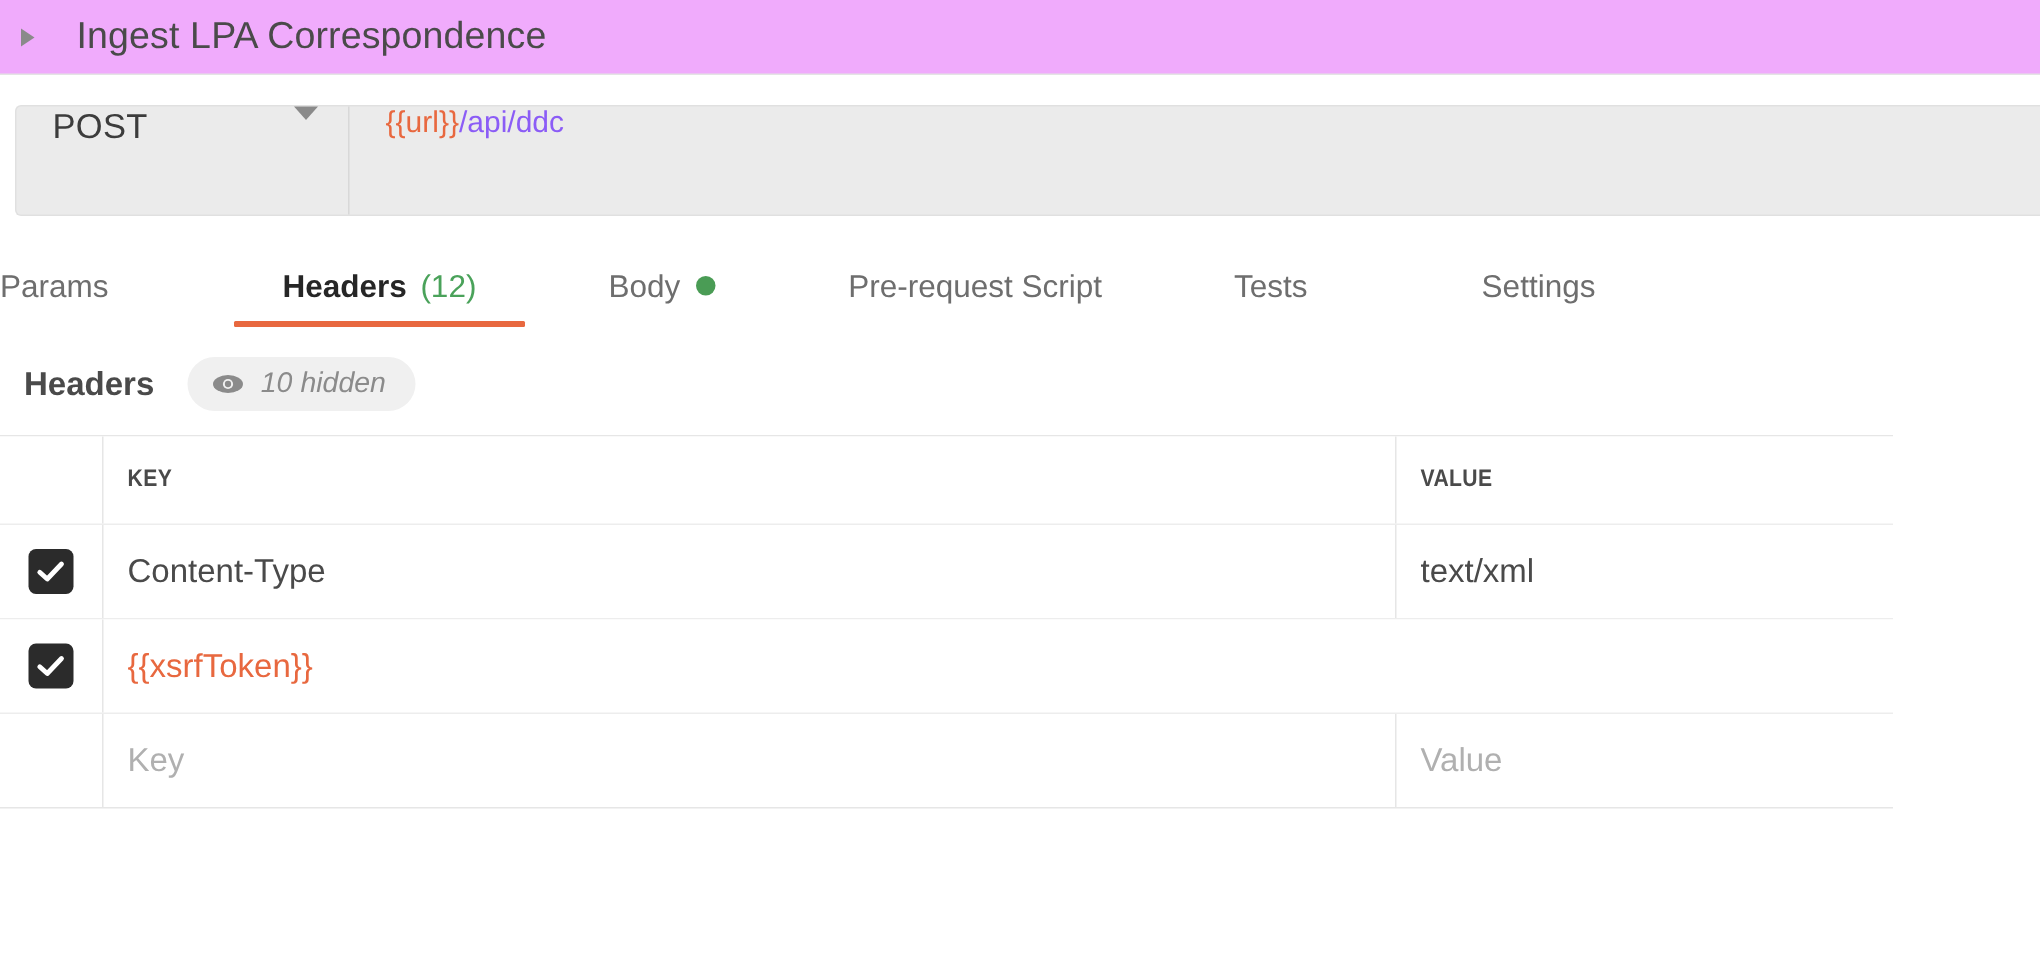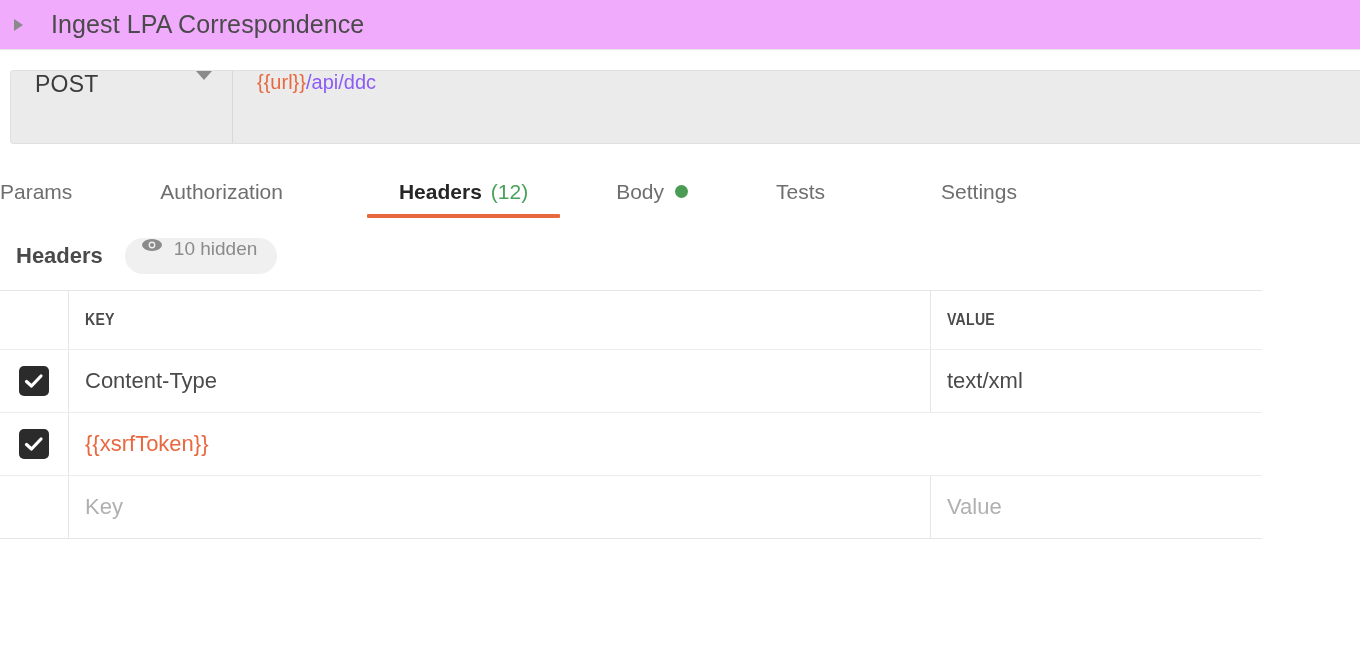--- a/index.html
+++ b/index.html
@@ -152,26 +152,27 @@
     height: 44px;
   }
   .headers-label {
     font-size: 22px;
     font-weight: bold;
     color: #4a4a4a;
     margin-right: 22px;
   }
   .hidden-pill {
     display: flex;
-    align-items: flex-start;
+    align-items: center;
     background: #f0f0f0;
     border-radius: 18px;
     height: 36px;
     padding: 0 20px 0 16px;
     cursor: pointer;
+    font-style: italic;
   }
   .eye-icon { margin-right: 11px; display: flex; align-items: center; }
   .hidden-pill-text {
     font-size: 19px;
     color: #8b8b8b;
   }
 
   
   .kv-table {
     margin-top: 12px;
@@ -270,34 +271,34 @@
 
   </div>
 </div>
 
 <div class="tabs-row">
 
   <div class="tab">
     <span>Params</span>
   </div>
 
-  <div class="tab">
-    <span>Authorization</span>
-  </div>
 
   <div class="tab active">
     <span>Headers</span>
     <span class="tab-count">(12)</span>
   </div>
 
   <div class="tab">
     <span>Body</span>
     <span class="body-dot"></span>
   </div>
 
+  <div class="tab">
+    <span>Pre-request Script</span>
+  </div>
 
   <div class="tab">
     <span>Tests</span>
   </div>
 
   <div class="tab">
     <span>Settings</span>
   </div>
 
 </div>

